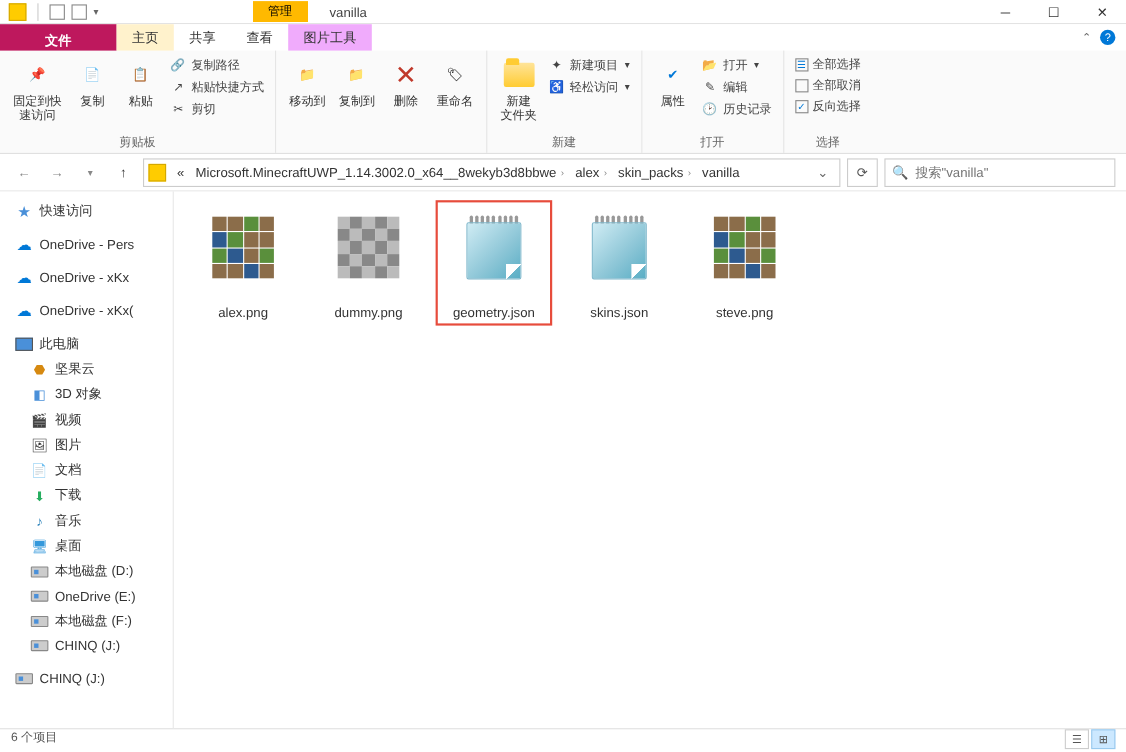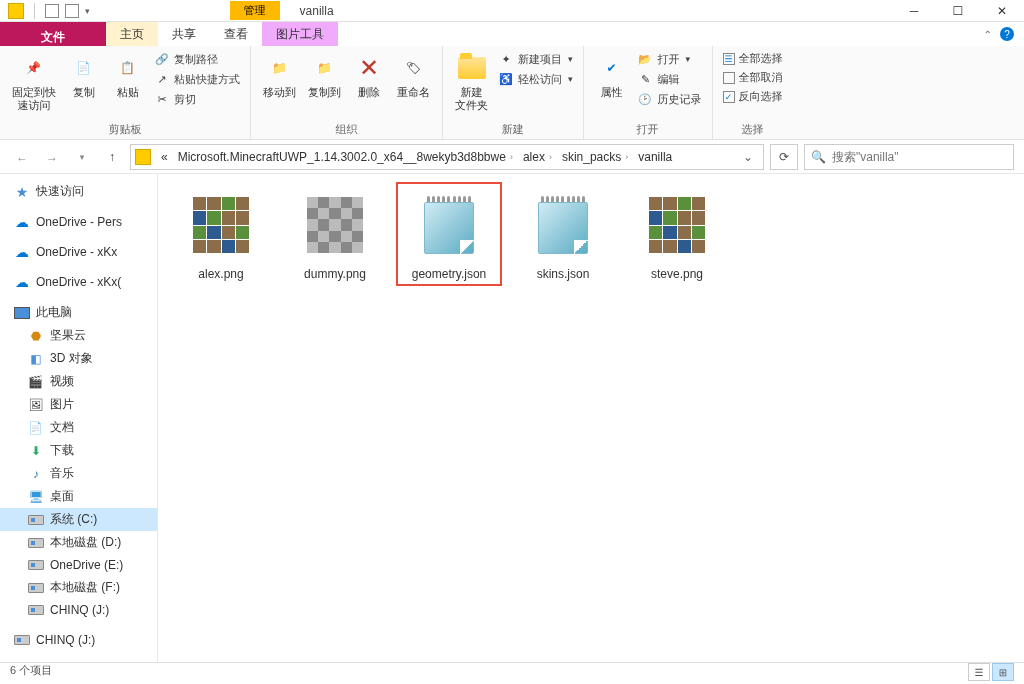--- a/index.html
+++ b/index.html
@@ -58,21 +58,21 @@
 .nav-item { display: flex; align-items: center; gap: 6px; padding: 3px 6px 3px 14px; font-size: 12px; color: #333; white-space: nowrap; overflow: hidden; }
 .nav-item.selected { background: #cce8ff; }
 .nav-item.l2 { padding-left: 28px; }
 .nav-icon { width: 16px; height: 16px; flex-shrink: 0; display: flex; align-items: center; justify-content: center; }
 .nav-group-sep { height: 8px; }
 
 .content { flex: 1; padding: 8px 10px; display: flex; flex-wrap: wrap; align-content: flex-start; gap: 8px; overflow-y: auto; }
 .file { width: 106px; display: flex; flex-direction: column; align-items: center; padding: 6px 2px 4px; border: 1px solid transparent; }
 .file.highlighted { border: 2px solid #e74c3c; padding: 5px 1px 3px; }
 .file-icon { width: 72px; height: 72px; display: flex; align-items: center; justify-content: center; }
-.file-label { font-size: 12px; color: #333; text-align: center; margin-top: 6px; }
+.file-label { font-size: 12px; color: #333; text-align: center; margin-top: 16px; }
 
 
 .status { height: 22px; border-top: 1px solid #e0e0e0; display: flex; padding: 0 10px; font-size: 11px; color: #555; }
 .status-right { margin-left: auto; display: flex; gap: 2px; }
 .viewbtn { width: 22px; height: 18px; border: 1px solid #ccc; display: flex; align-items: center; justify-content: center; font-size: 10px; }
 .viewbtn.active { background: #cce8ff; border-color: #99c9ee; }
 
 
 .folder-shape { width: 28px; height: 22px; background: linear-gradient(#ffe499,#ffcc33); border-radius: 2px; position: relative; }
 .folder-shape::before { content:""; position:absolute; top:-4px; left:2px; width:12px; height:6px; background:#ffcc33; border-radius:2px 2px 0 0; }
@@ -172,21 +172,20 @@
         </div>
       <div class="bigbtn">
           <div class="bigbtn-icon" style="color:#c0392b;font-size:24px">✕</div>
           <div class="bigbtn-label">删除</div>
         </div>
       <div class="bigbtn">
           <div class="bigbtn-icon">🏷</div>
           <div class="bigbtn-label">重命名</div>
         </div>
     </div>
-    <div class="rgroup-label">组织</div>
   </div>
 
   <div class="rgroup">
     <div class="rgroup-row">
       <div class="bigbtn">
           <div class="bigbtn-icon">
             <div class="folder-shape"></div>
           </div>
           <div class="bigbtn-label" style="white-space:pre-line">新建
 文件夹</div>
@@ -338,26 +337,20 @@
         <span>下载</span>
       </div>
     <div class="nav-item l2">
         <span class="nav-icon" style="color:#2980b9">♪</span>
         <span>音乐</span>
       </div>
     <div class="nav-item l2">
         <span class="nav-icon" style="color:#3498db">🖥</span>
         <span>桌面</span>
       </div>
-    <div class="nav-item l2 selected">
-        <span class="nav-icon">
-          <span class="drive-icon"></span>
-        </span>
-        <span>系统 (C:)</span>
-      </div>
     <div class="nav-item l2">
         <span class="nav-icon">
           <span class="drive-icon"></span>
         </span>
         <span>本地磁盘 (D:)</span>
       </div>
     <div class="nav-item l2">
         <span class="nav-icon">
           <span class="drive-icon"></span>
         </span>

